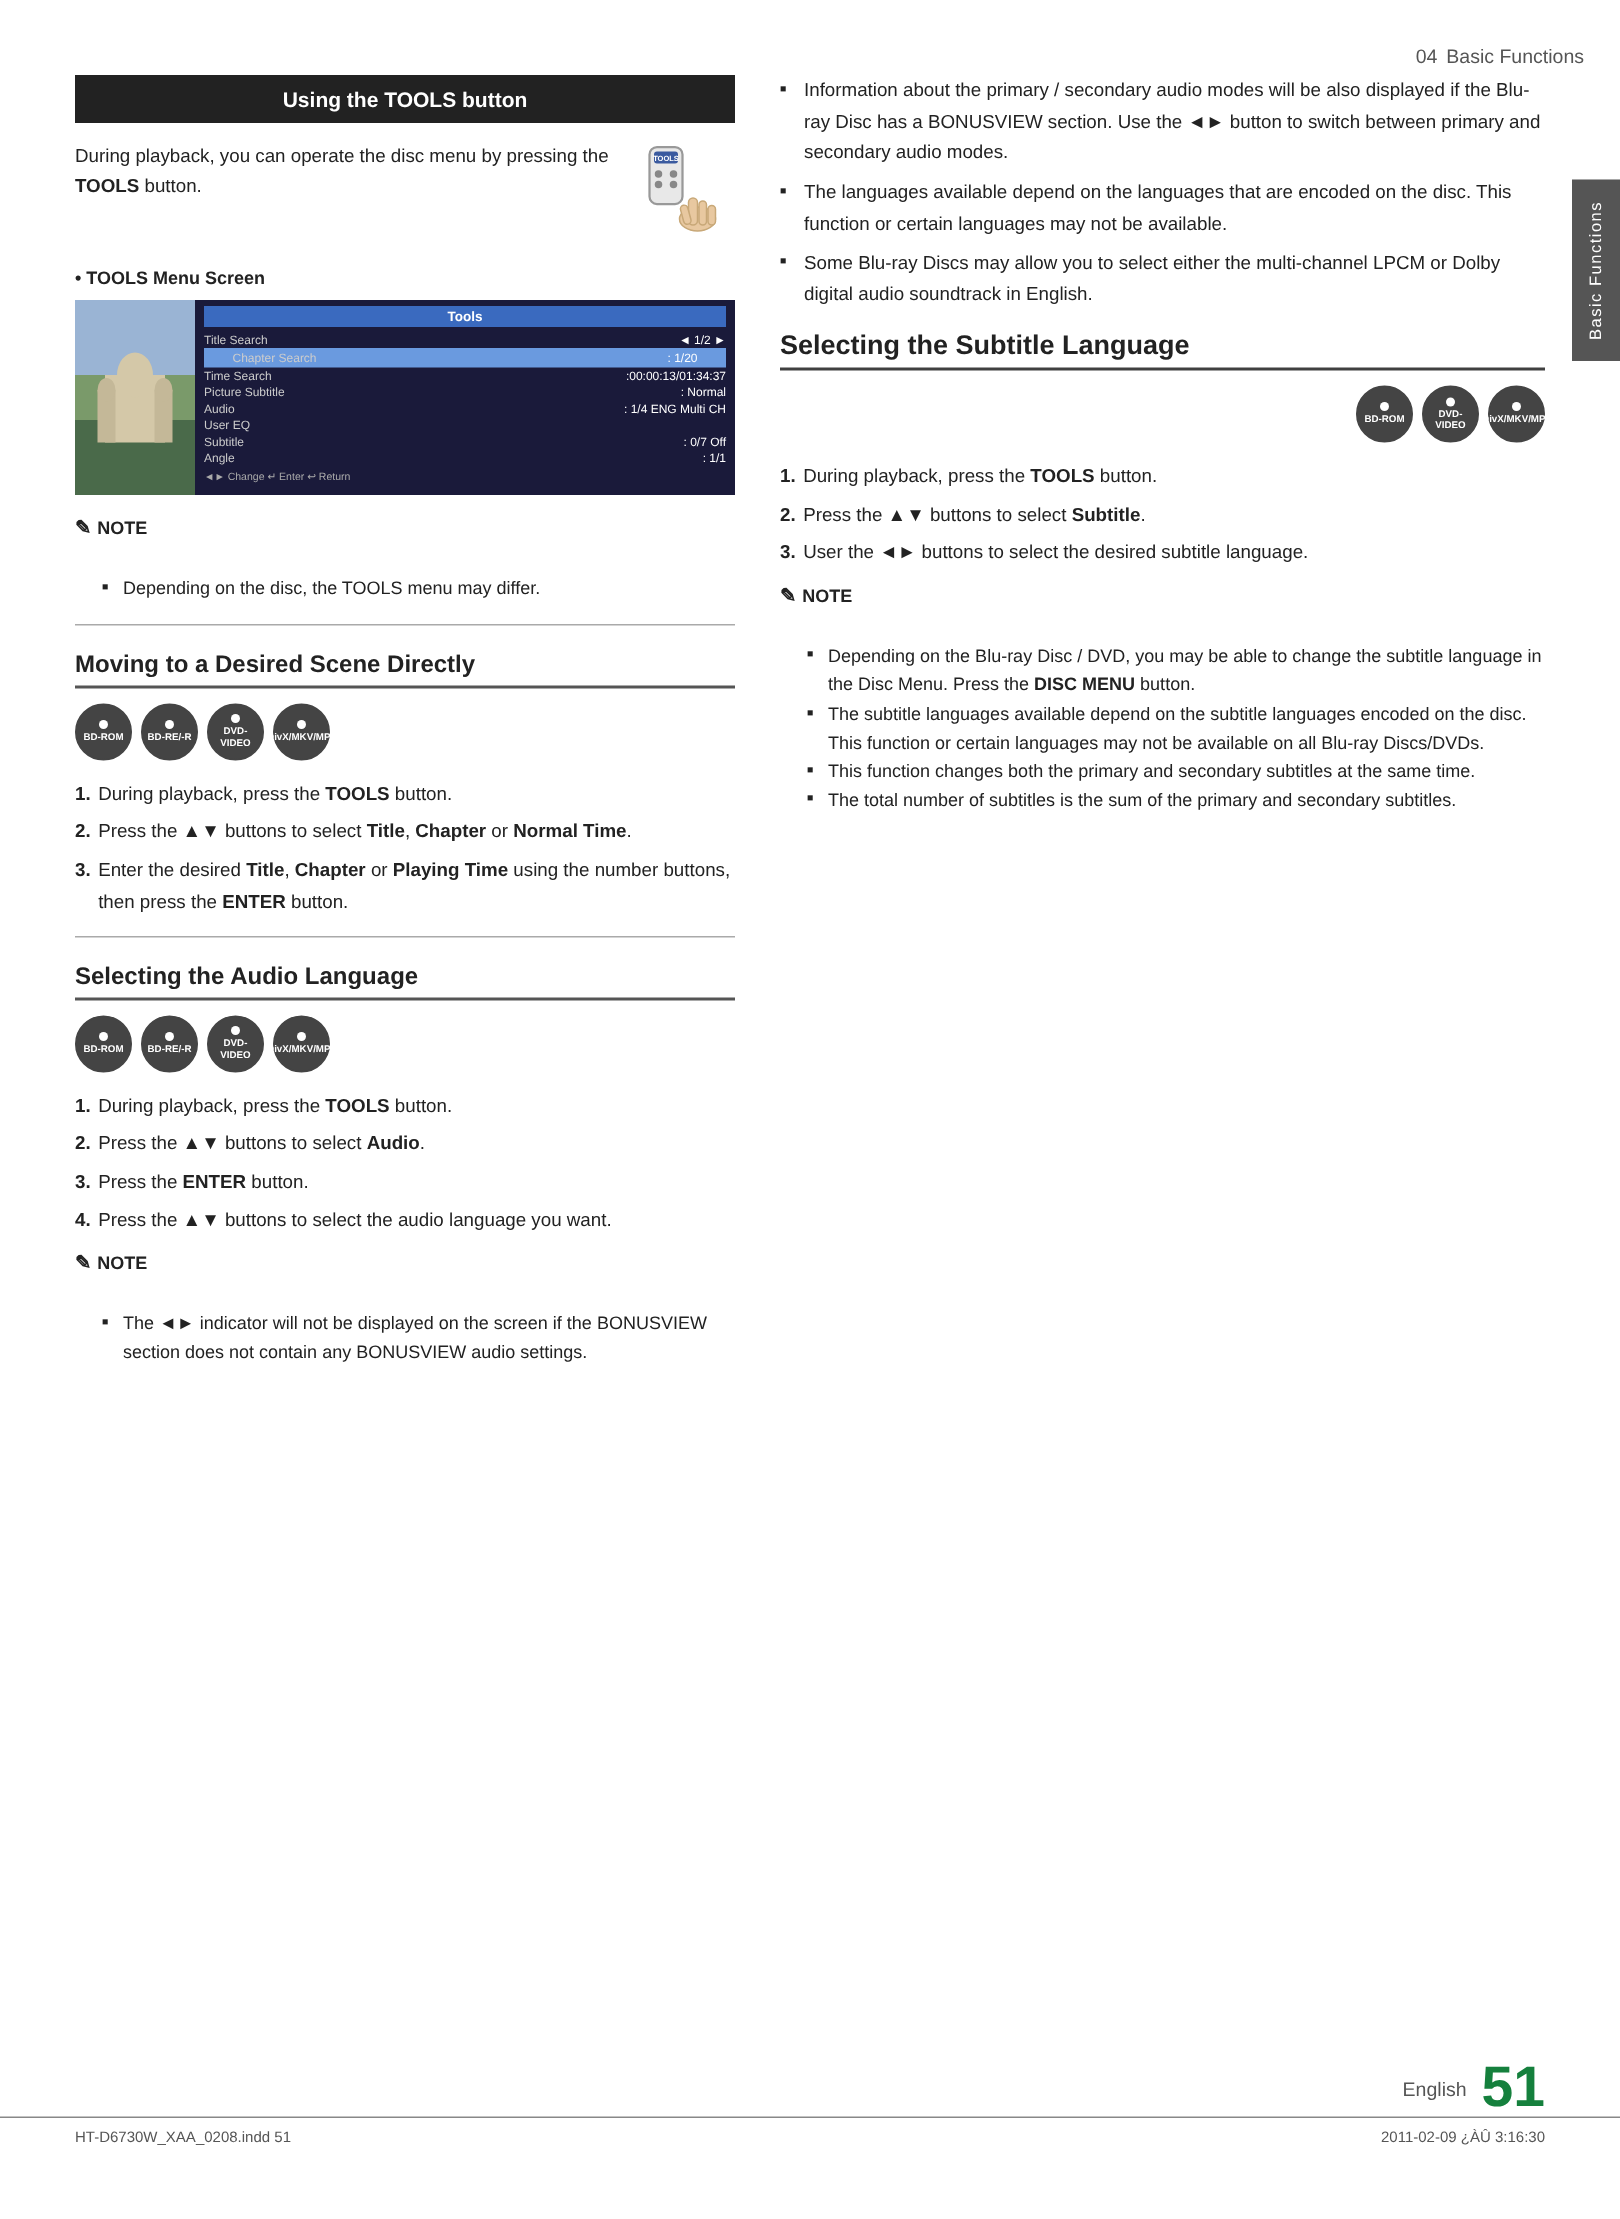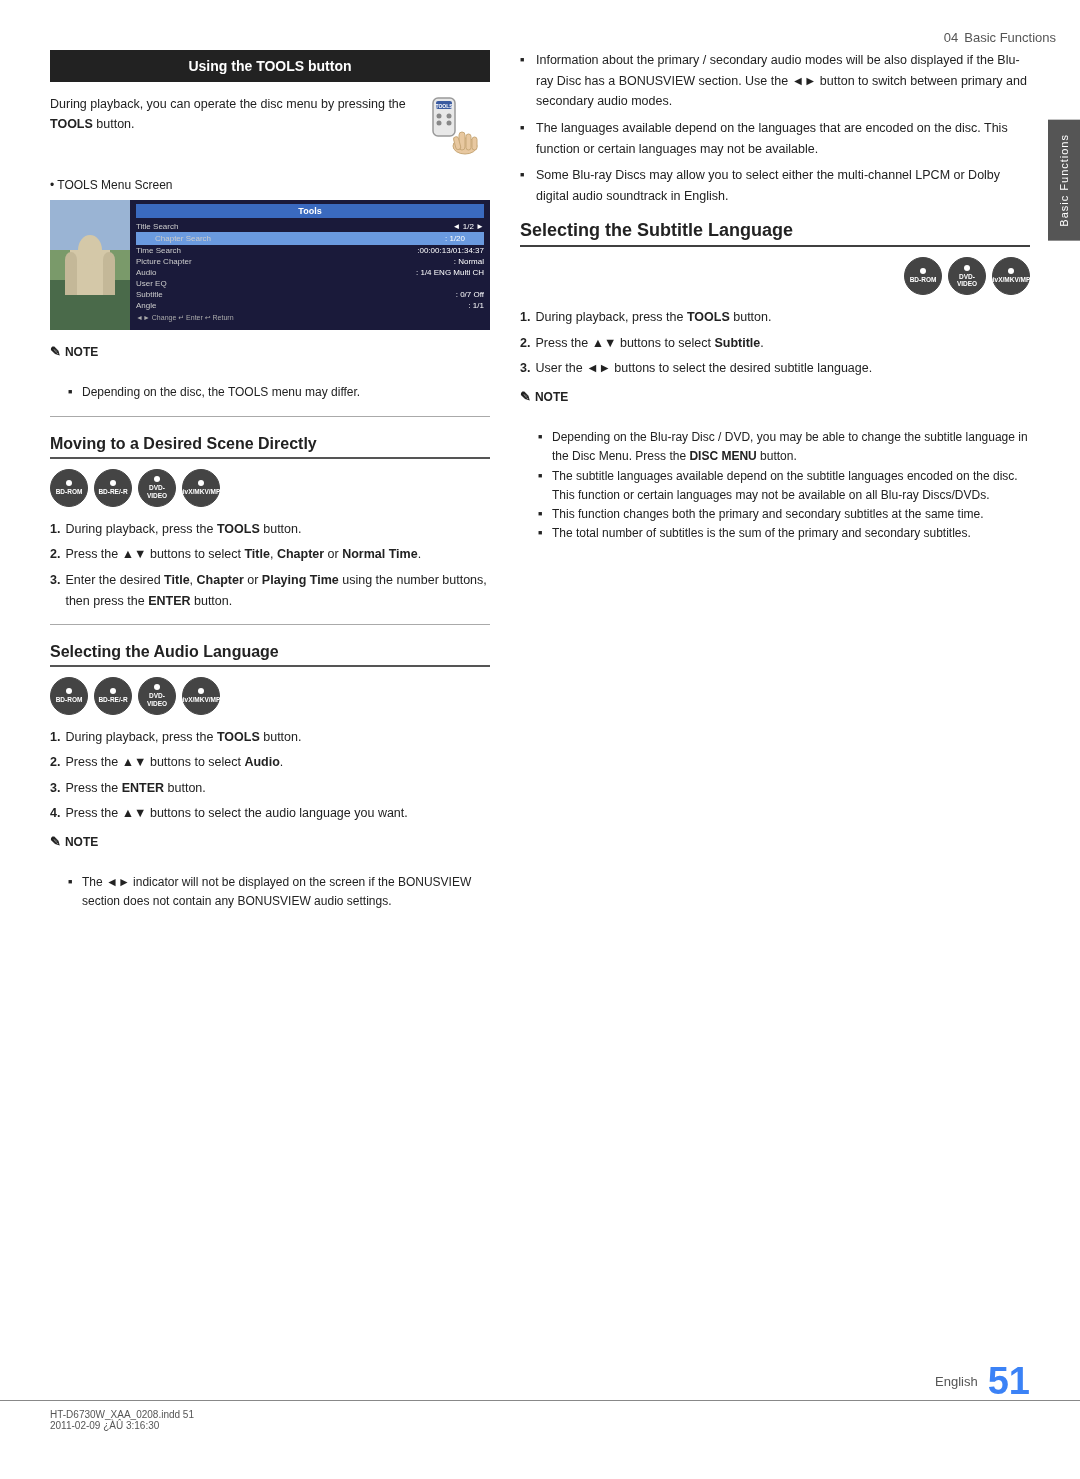--- a/index.html
+++ b/index.html
@@ -80,21 +80,21 @@
     .tools-icon-box {
       width: 80px;
       flex-shrink: 0;
       display: flex;
       flex-direction: column;
       align-items: center;
     }
     
     .tools-menu-label {
       font-size: 12px;
-      font-weight: normal;
+      font-weight: bold;
       margin-bottom: 8px;
     }
     .tools-menu-label::before {
       content: "• ";
     }
     .tools-screen-img-placeholder {
       width: 80px;
       height: 130px;
       background: linear-gradient(135deg, #8a9a6a 0%, #5a7a4a 40%, #3a5a3a 100%);
       flex-shrink: 0;
@@ -235,38 +235,37 @@
     .bold { font-weight: bold; }
     
     .page-footer {
       border-top: 1px solid #888;
       padding: 8px 50px;
       display: flex;
       justify-content: space-between;
       font-size: 10px;
       color: #555;
       margin-top: auto;
-      flex-direction: column;
     }
     
     .page-number-area {
       display: flex;
       align-items: center;
       gap: 10px;
       justify-content: flex-end;
       padding: 10px 50px 0 0;
     }
     .page-number-text {
       font-size: 13px;
       color: #555;
     }
     .page-number-big {
       font-size: 38px;
       font-weight: bold;
-      color: #3b82f6;
+      color: #15803d;
       line-height: 1;
     }
     
     .chapter-indicator {
       position: absolute;
       right: 24px;
       top: 30px;
       font-size: 11px;
       color: #555;
       display: flex;
@@ -388,21 +387,21 @@
               </div>
               <div class="tools-menu-row highlight">
                 <span class="left-label">Chapter Search</span>
                 <span class="right-val">: 1/20</span>
               </div>
               <div class="tools-menu-row">
                 <span class="left-label">Time Search</span>
                 <span class="right-val">:00:00:13/01:34:37</span>
               </div>
               <div class="tools-menu-row">
-                <span class="left-label">Picture Chapter</span>
+                <span class="left-label">Picture Subtitle</span>
                 <span class="right-val">: Normal</span>
               </div>
               <div class="tools-menu-row">
                 <span class="left-label">Audio</span>
                 <span class="right-val">: 1/4 ENG Multi CH</span>
               </div>
               <div class="tools-menu-row">
                 <span class="left-label">User EQ</span>
                 <span class="right-val"></span>
               </div>

